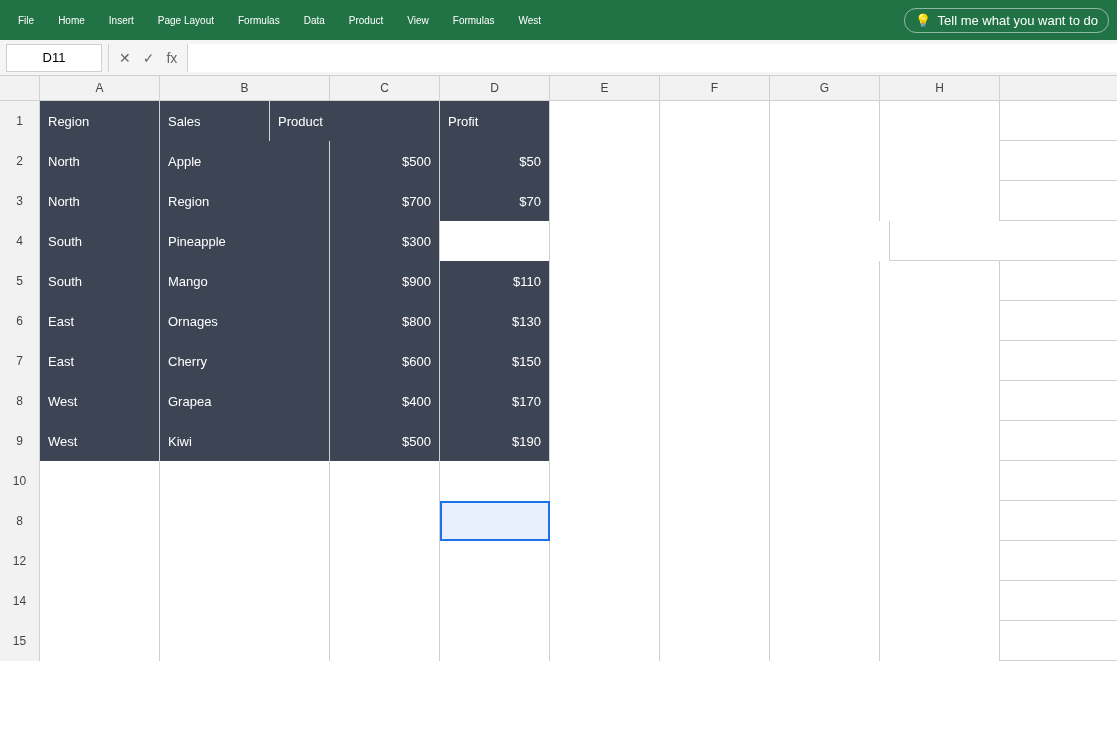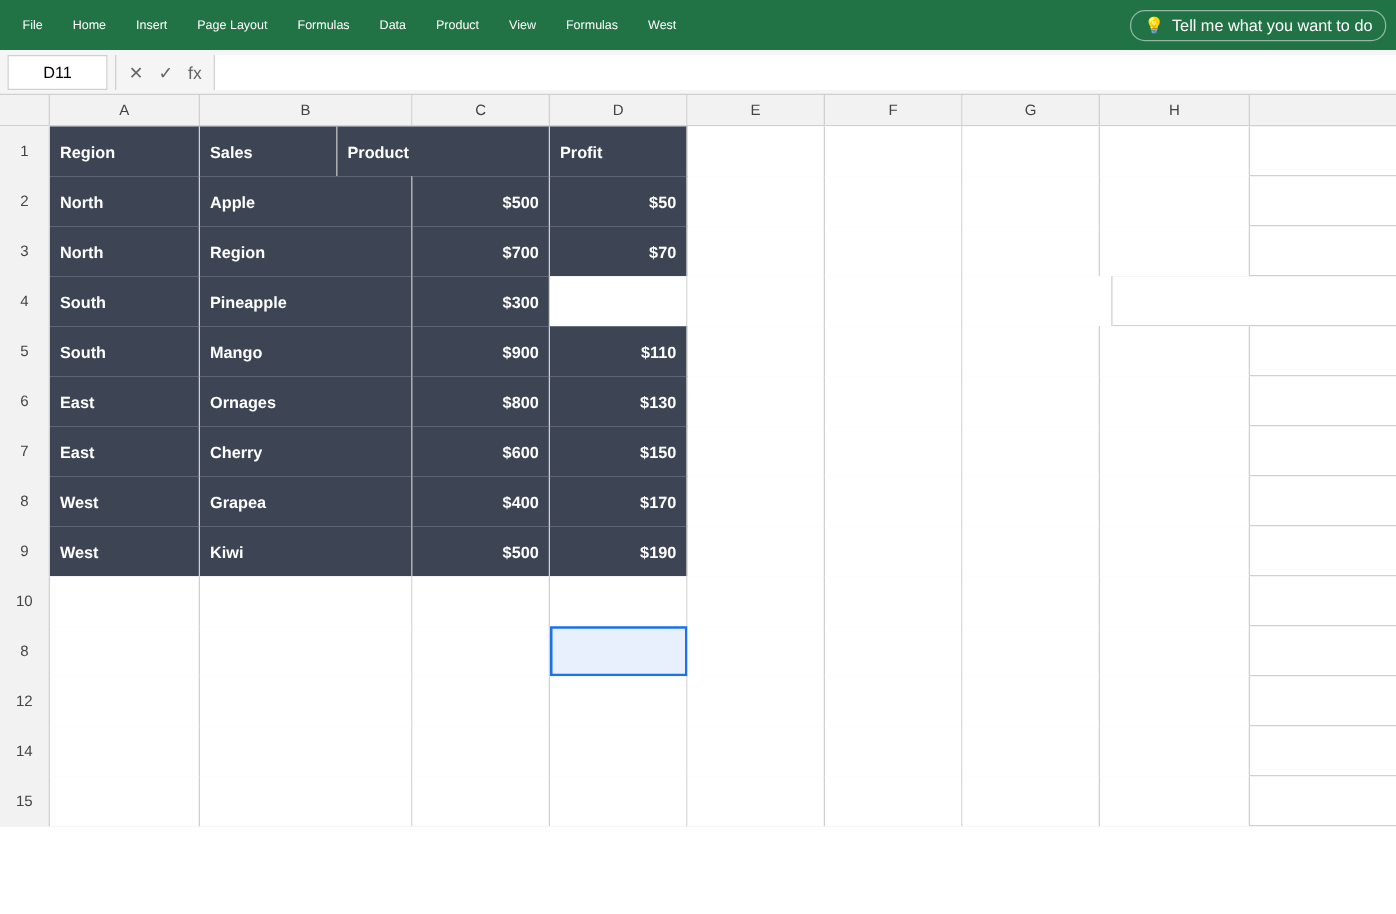--- a/index.html
+++ b/index.html
@@ -36,21 +36,21 @@
 
     
     #formula-bar {
       height: 36px;
       display: flex;
       align-items: center;
       border-bottom: 1px solid #d0d0d0;
       background: #f5f5f5;
     }
     #name-box {
-      width: 80px;
+      width: 96px;
       height: 28px;
       border: 1px solid #d0d0d0;
       margin: 0 6px;
       padding: 0 6px;
       font-size: 13px;
       text-align: center;
       background: white;
     }
     #formula-divider {
       width: 1px;
@@ -147,21 +147,20 @@
       white-space: nowrap;
       cursor: cell;
       flex-shrink: 0;
     }
     .cell-right { justify-content: flex-end; }
 
     
     .dark-cell {
       background: #3d4454;
       color: white;
-      font-weight: bold;
     }
     
     .empty-cell {
       background: white;
     }
 
     
     .selected-cell {
       background: #e8f0fe;
       outline: 2px solid #1a73e8;

